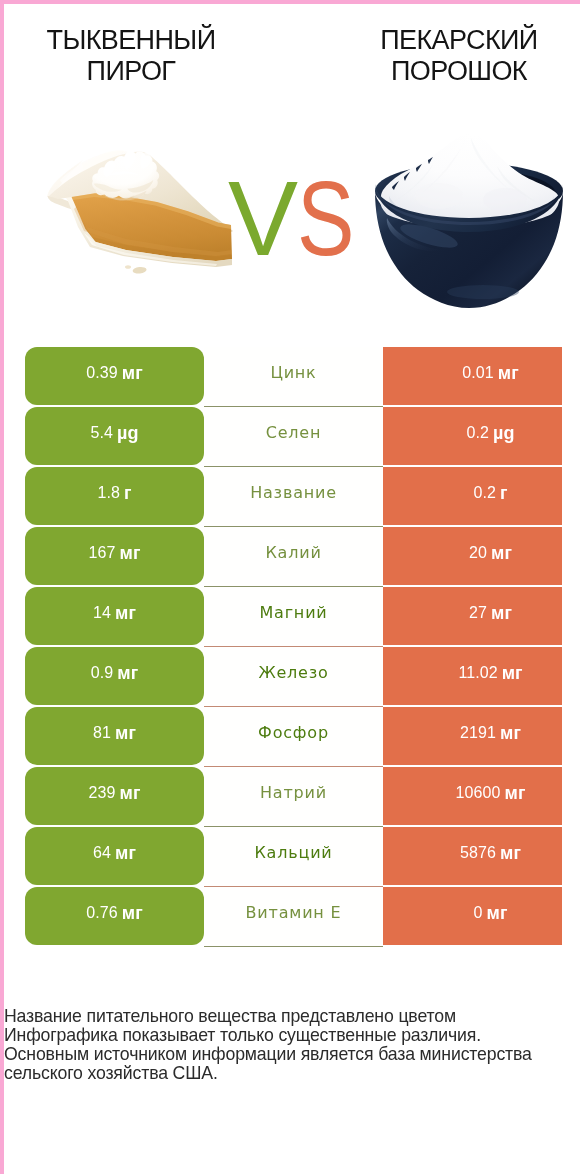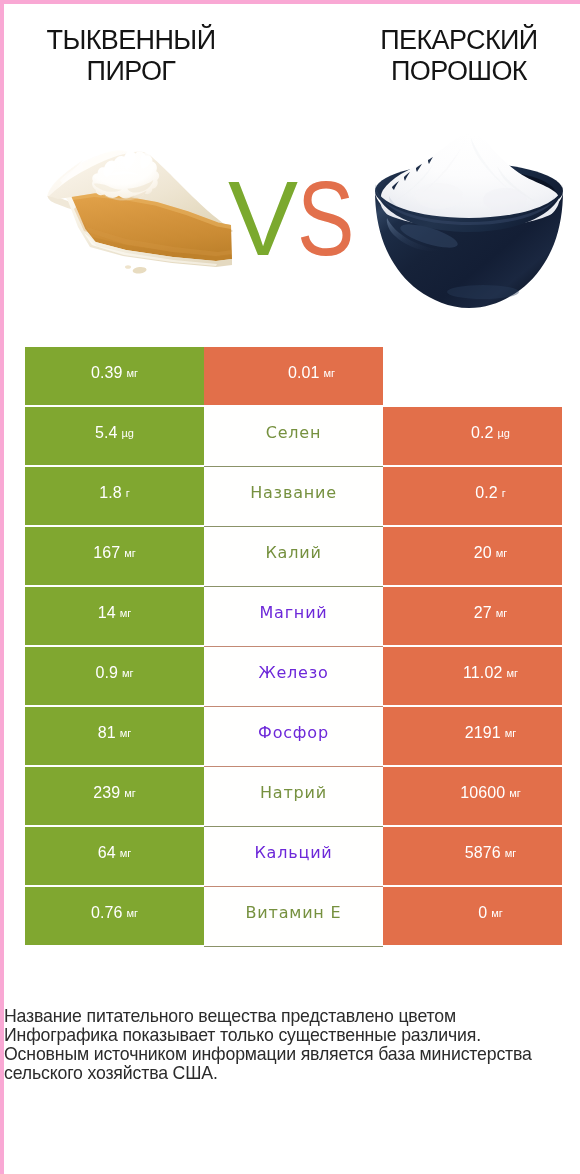--- a/index.html
+++ b/index.html
@@ -16,31 +16,31 @@
   .vs .s{color:#e2704c;display:inline-block;transform:scaleX(0.82);transform-origin:left center;}
 
   .pie{position:absolute;left:40px;top:145px;width:200px;height:130px;}
   .bowl{position:absolute;left:369px;top:130px;width:192px;height:178px;}
 
   .table{position:absolute;left:21px;top:343px;width:537px;}
   .row{display:flex;height:58px;margin-bottom:2px;}
   .row:last-child{margin-bottom:0;}
   .cell{width:179px;display:flex;align-items:center;justify-content:center;box-sizing:border-box;}
   .cell .unit{align-self:center;}
-  .cell.l{background:#80a730;color:#fff;}
+  .cell.l{background:#80a730;color:#fff;border-radius:12px;}
   .cell.r{background:#e26f4a;color:#fff;padding-left:36px;}
   .cell.m{background:#fffffe;position:relative;}
   .cell.m::after{content:"";position:absolute;left:0;right:0;bottom:-2px;height:1px;}
   .cell.m.g::after{background:#8b9268;}
   .cell.m.o::after{background:#c38a74;}
   .num{font-size:16px;font-weight:400;letter-spacing:0.1px;position:relative;top:-3px;}
-  .unit{font-size:11px;font-weight:400;margin-left:4px;position:relative;top:-3px;}
+  .unit{font-size:18px;font-weight:700;margin-left:4px;position:relative;top:-3px;}
   .lbl{font-size:16px;font-weight:400;position:relative;top:-3.5px;font-family:"DejaVu Sans",sans-serif;letter-spacing:0.8px;}
   .lbl.g{color:#76913f;}
-  .lbl.o{color:#6d28d9;}
+  .lbl.o{color:#4d7c0f;}
 
   .footer{position:absolute;left:0;top:1003px;width:578px;text-align:left;
           font-size:17.7px;line-height:19.1px;color:#2b2b2b;letter-spacing:-0.16px;}
 </style>
 </head>
 <body>
 
 <div class="page">
 
   <div class="title left">ТЫКВЕННЫЙ ПИРОГ</div>
@@ -272,20 +272,23 @@
 </svg></div>
 
   <div class="vs"><span class="v">V</span><span class="s">S</span></div>
 
   <div class="table" id="table">
       <div class="row">
         <div class="cell l">
           <span class="num">0.39</span>
           <span class="unit">мг</span>
         </div>
+        <div class="cell m g">
+          <span class="lbl g">Цинк</span>
+        </div>
         <div class="cell r">
           <span class="num">0.01</span>
           <span class="unit">мг</span>
         </div>
       </div>
       <div class="row">
         <div class="cell l">
           <span class="num">5.4</span>
           <span class="unit">µg</span>
         </div>

